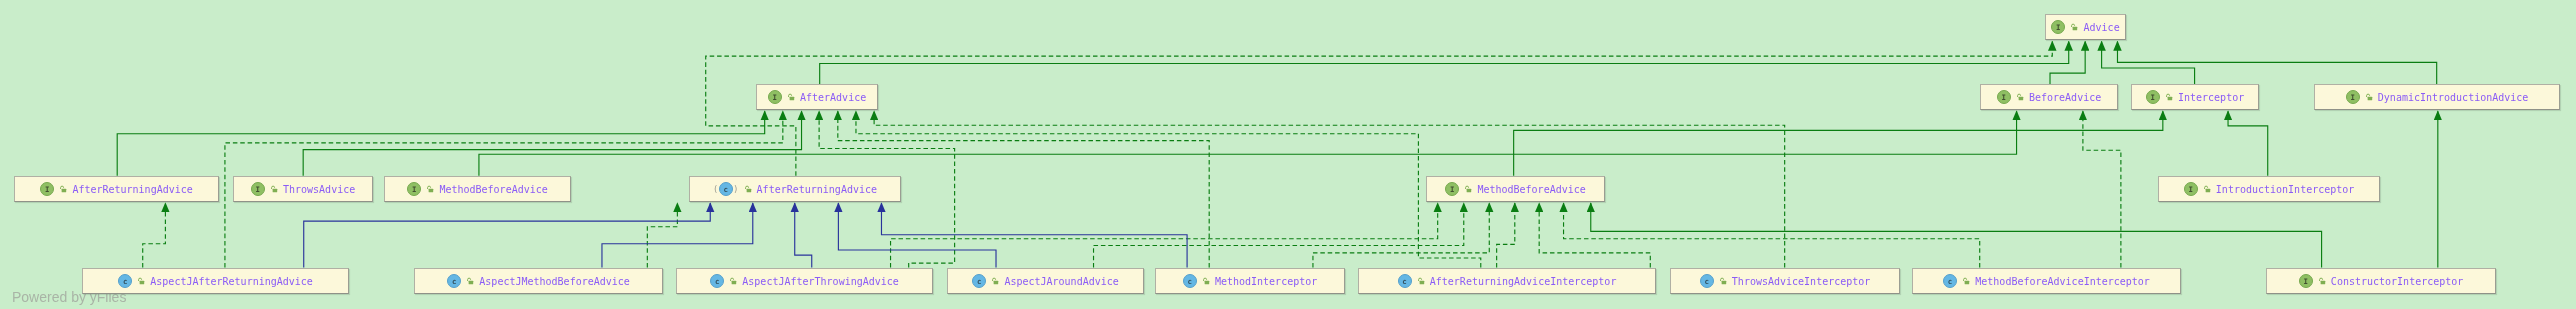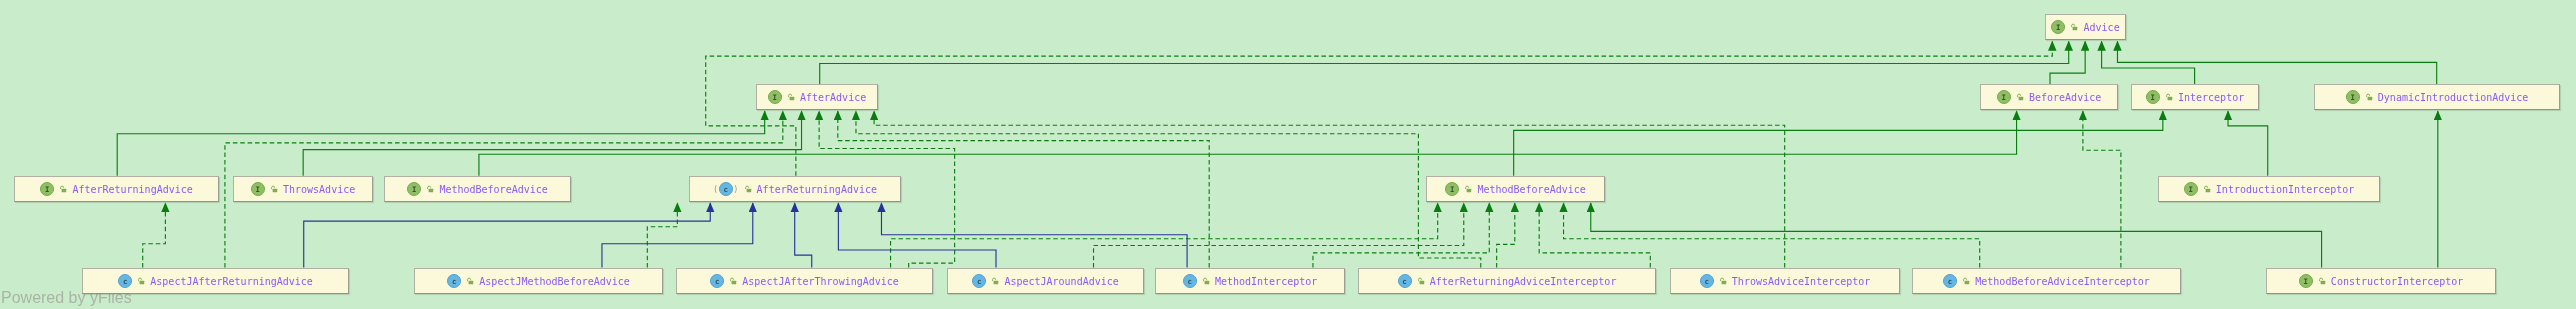--- a/index.html
+++ b/index.html
@@ -17,22 +17,22 @@
   .kind-icon{
     width:12px;height:12px;border-radius:50%;flex:0 0 auto;
     display:inline-flex;align-items:center;justify-content:center;
     font-size:7.4px;font-weight:bold;font-family:"DejaVu Sans Mono",monospace;
   }
   .kind-interface{background:#8fbf63;border:0.6px solid #76a94e;color:#41502f;}
   .kind-class{background:#64b7e4;border:0.6px solid #55a0cc;color:#31505e;}
   .abstract-wrap{display:inline-flex;align-items:center;flex:0 0 auto;color:#9b9b90;font-size:8.5px;gap:0.6px;}
   .lock-icon{flex:0 0 auto;display:inline-flex;}
   #watermark{
-    position:absolute;z-index:0;left:1px;top:289px;
-    font-family:"Liberation Sans",sans-serif;font-size:16px;color:#a9b4a6;
+    position:absolute;z-index:0;left:12px;top:289px;
+    font-family:"Liberation Sans",sans-serif;font-size:14px;color:#a9b4a6;
   }
 </style>
 </head>
 <body>
 
 <div id="stage">
   <svg id="edges" width="2576" height="309" viewBox="0 0 4540 545">
     <defs>
       <marker id="arrow-green" viewBox="0 0 12 10" refX="11" refY="5" markerWidth="18" markerHeight="15" orient="auto" markerUnits="userSpaceOnUse">
         <path d="M0,0 L12,5 L0,10 z" fill="#0a7d12"></path>

